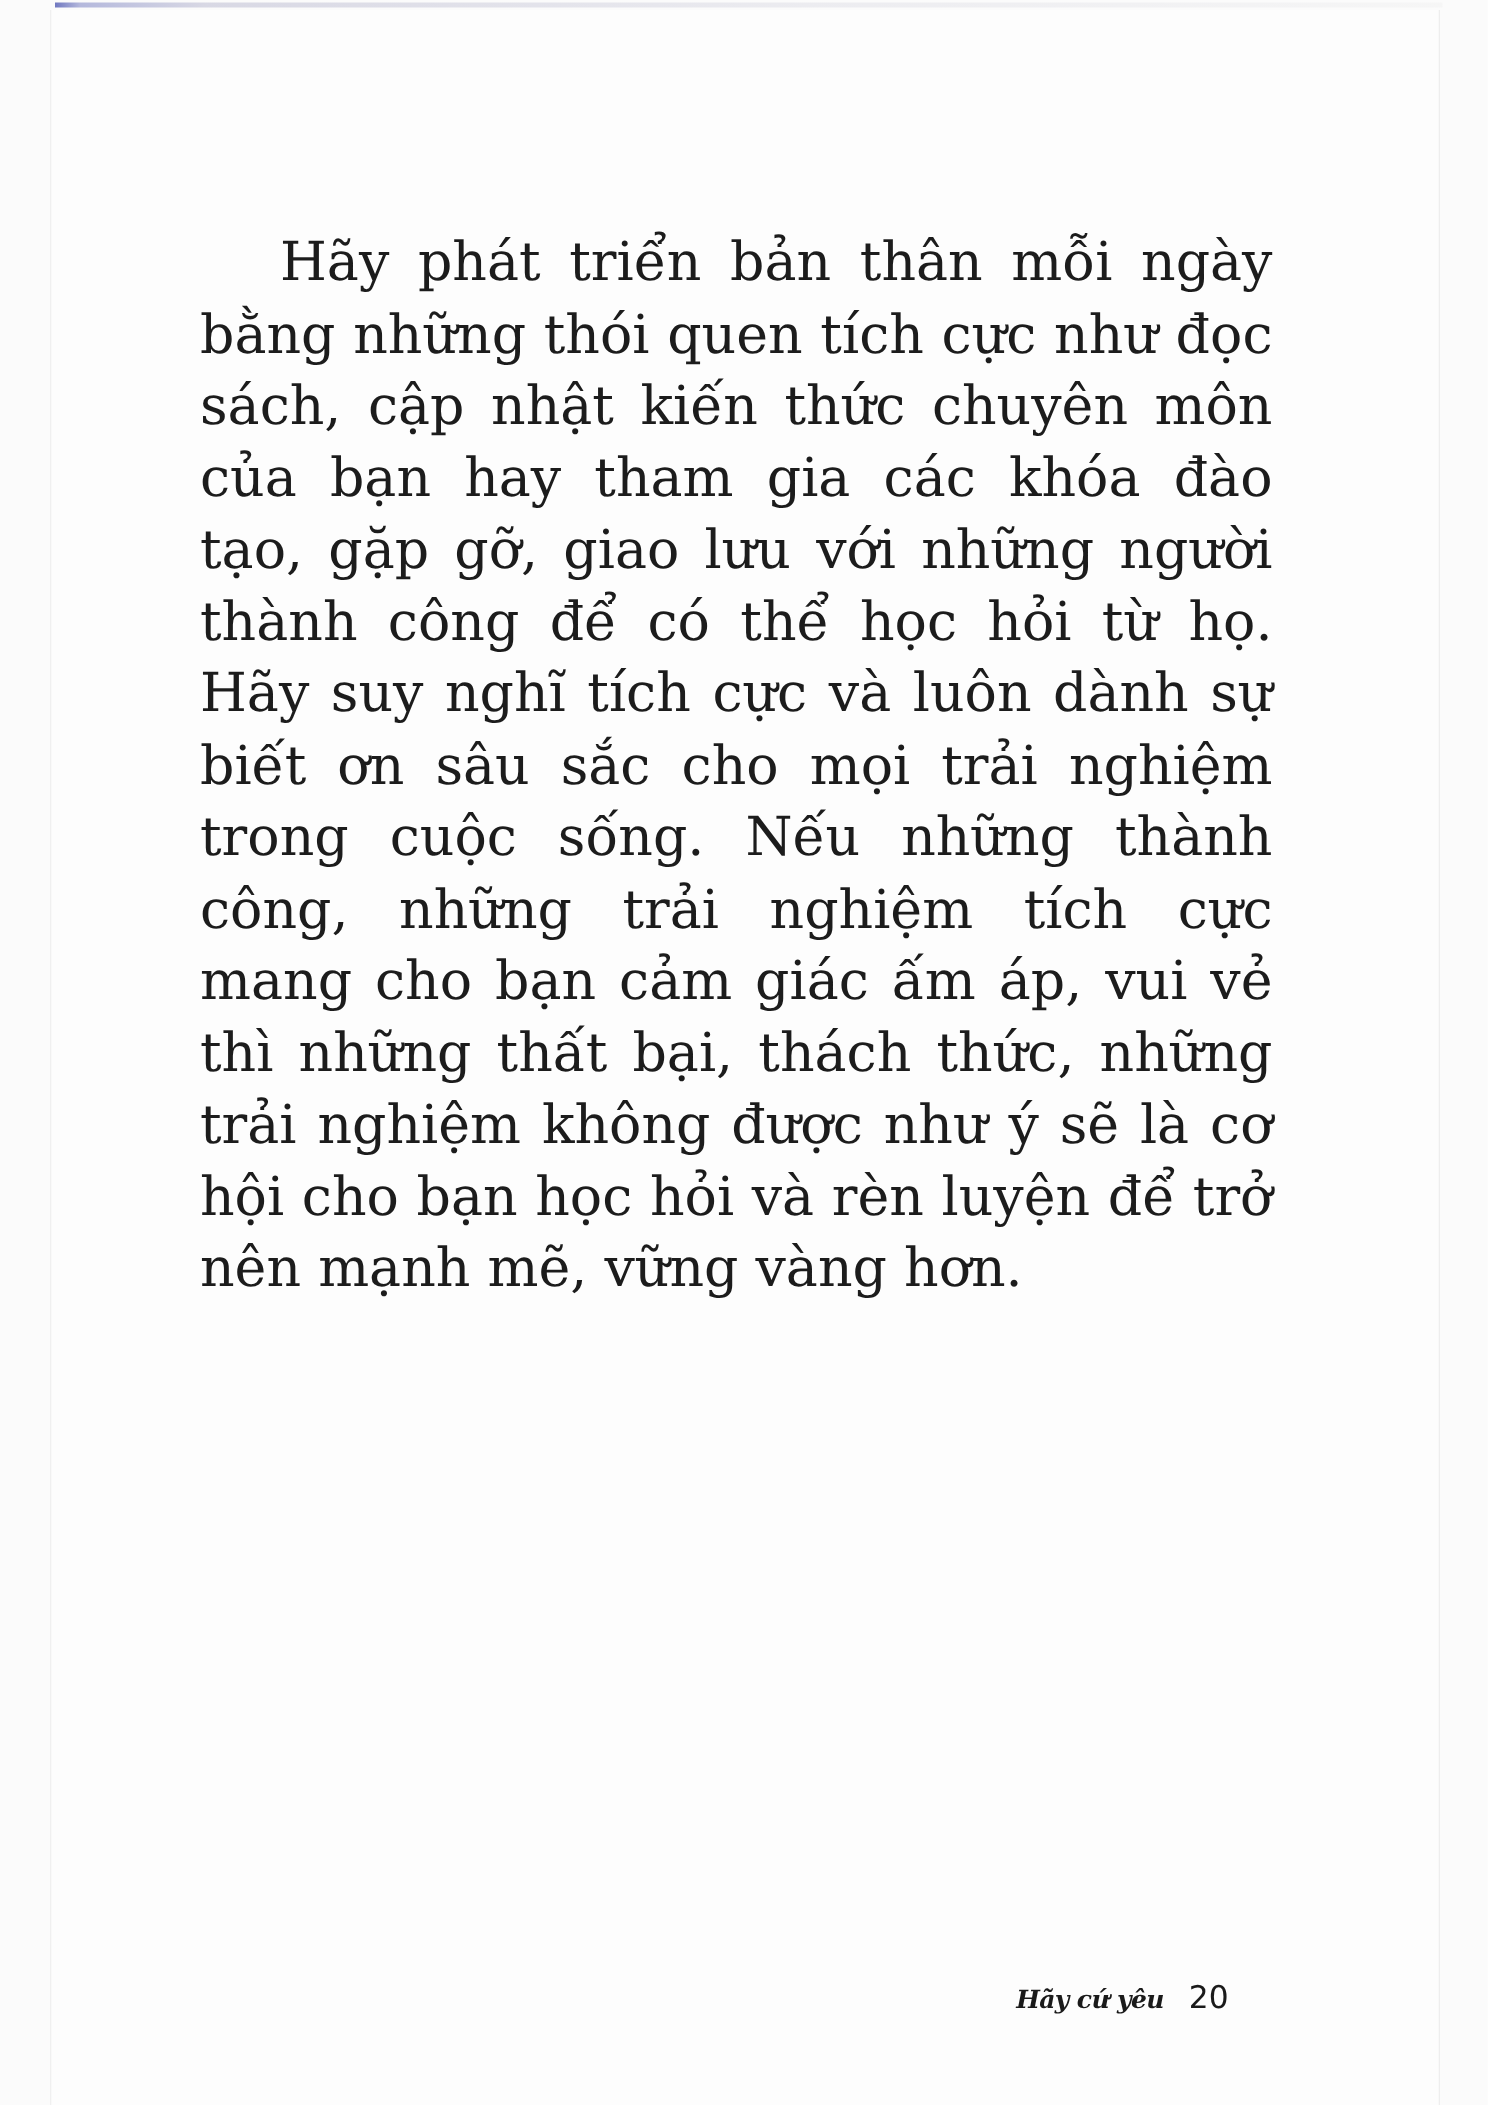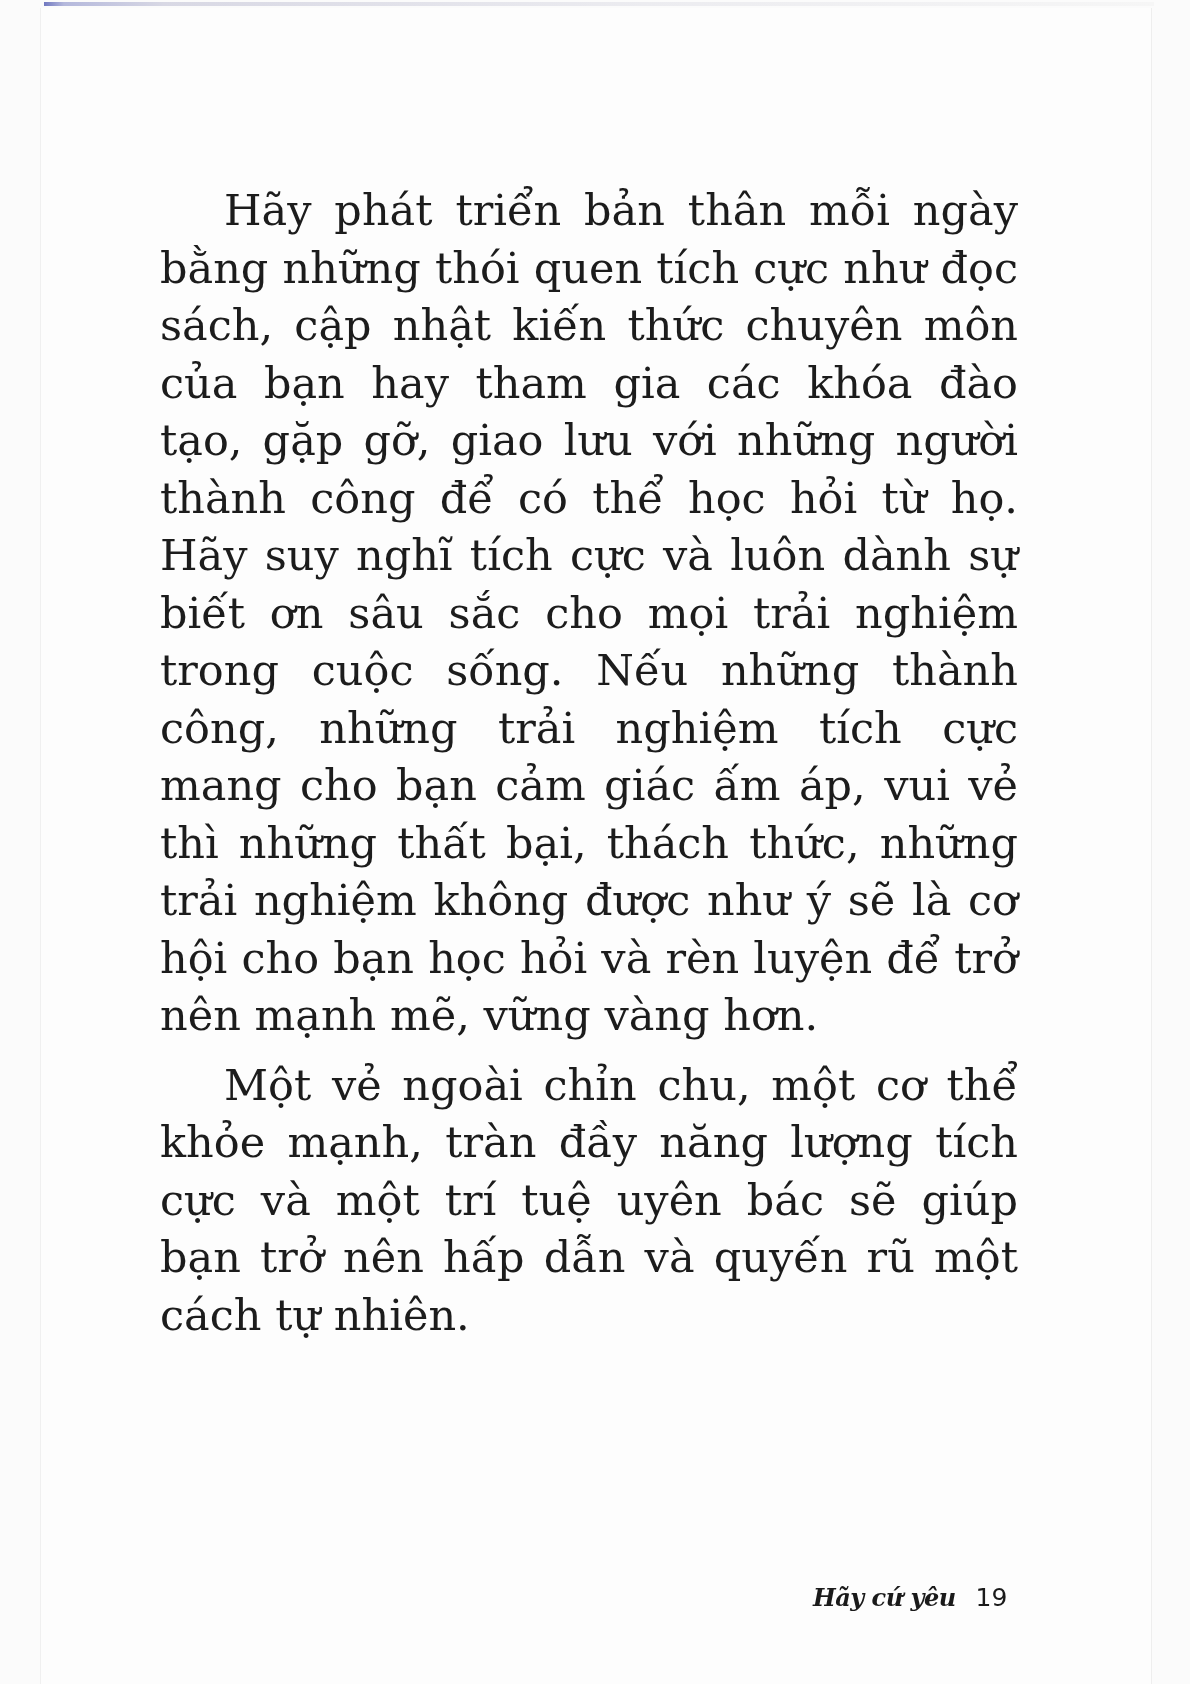--- a/index.html
+++ b/index.html
@@ -26,33 +26,32 @@
       font-size: 43px; line-height: 57.5px;
       text-align: justify;
     }
     .text-block p { margin: 0 0 12px 0; text-indent: 64px; }
     .footer {
       position: absolute; left: 813px; top: 1583px;
       display: flex; align-items: baseline; gap: 20px;
     }
     .footer-title {
       font-family: "DejaVu Serif", serif; font-style: italic; font-weight: bold;
-      font-size: 24px; color: #1a1a1a; letter-spacing: -0.5px;
+      font-size: 20px; color: #1a1a1a; letter-spacing: -0.5px;
     }
     .footer-page {
       font-family: "DejaVu Sans", sans-serif; font-size: 25px; color: #1a1a1a;
     }
   </style>
 </head>
 <body>
 
 <div class="top-edge"></div>
 <div class="page"></div>
 
 <div class="text-block">
   <p>Hãy phát triển bản thân mỗi ngày bằng những thói quen tích cực như đọc sách, cập nhật kiến thức chuyên môn của bạn hay tham gia các khóa đào tạo, gặp gỡ, giao lưu với những người thành công để có thể học hỏi từ họ. Hãy suy nghĩ tích cực và luôn dành sự biết ơn sâu sắc cho mọi trải nghiệm trong cuộc sống. Nếu những thành công, những trải nghiệm tích cực mang cho bạn cảm giác ấm áp, vui vẻ thì những thất bại, thách thức, những trải nghiệm không được như ý sẽ là cơ hội cho bạn học hỏi và rèn luyện để trở nên mạnh mẽ, vững vàng hơn.</p>
-  <p>Một vẻ ngoài chỉn chu, một cơ thể khỏe mạnh, tràn đầy năng lượng tích cực và một trí tuệ uyên bác sẽ giúp bạn trở nên hấp dẫn và quyến rũ một cách tự nhiên.</p>
 </div>
 
 <div class="footer">
   <span class="footer-title">Hãy cứ yêu</span>
-  <span class="footer-page">19</span>
+  <span class="footer-page">20</span>
 </div>
 
 </body></html>

